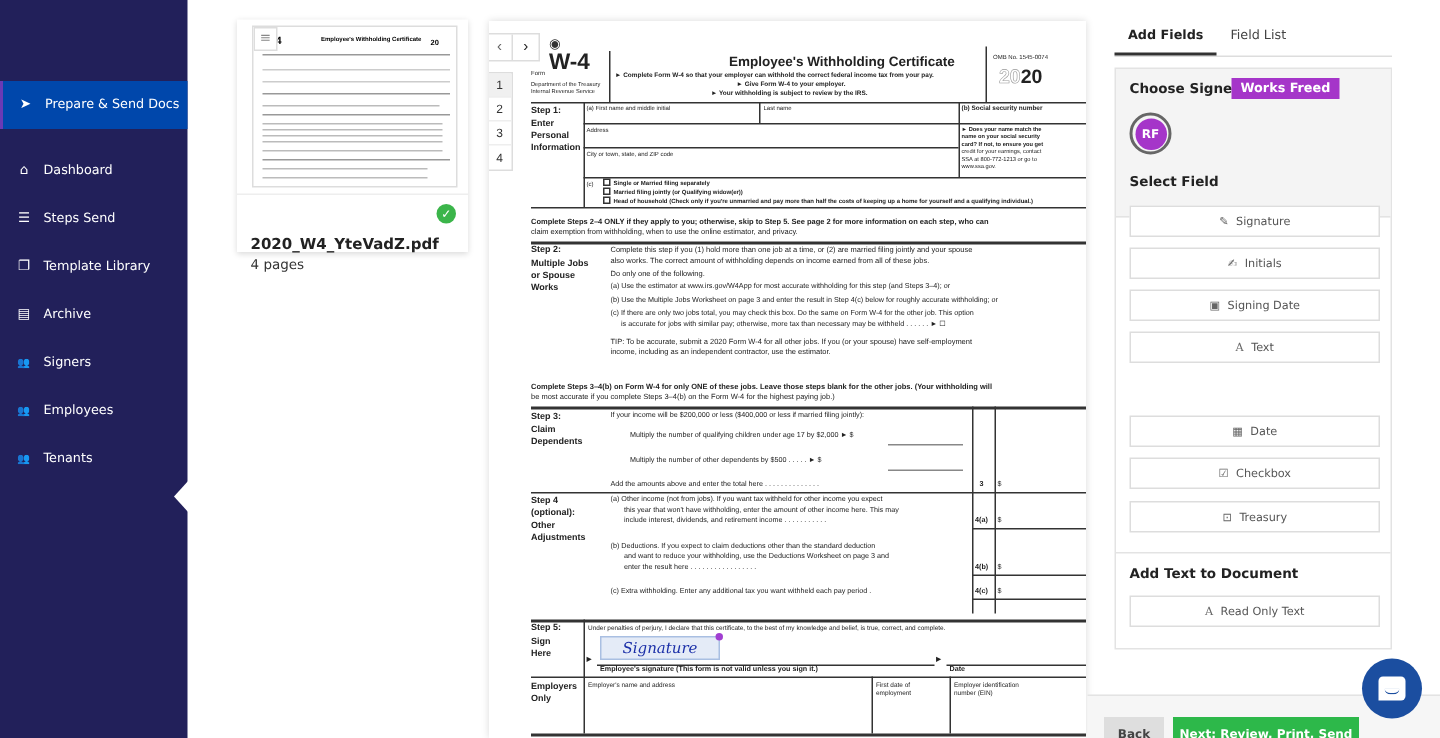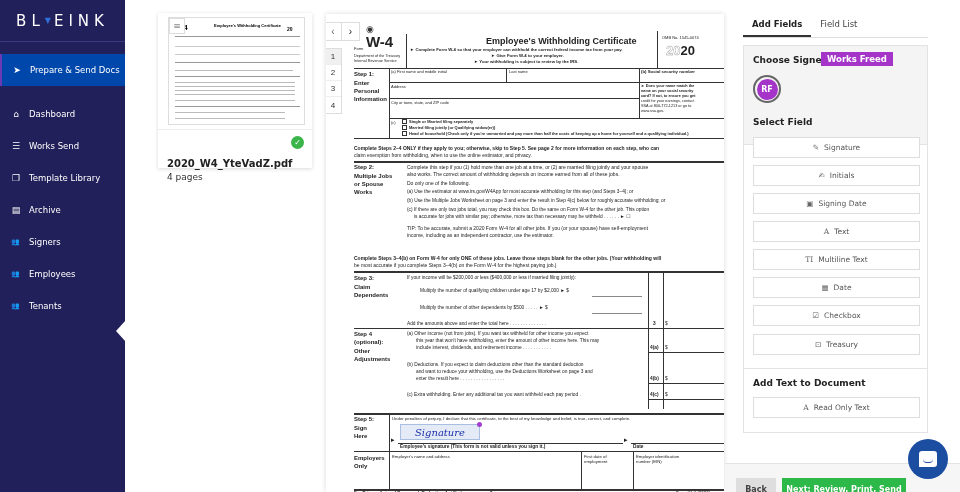--- a/index.html
+++ b/index.html
@@ -68,37 +68,32 @@
   .chat-btn { position: absolute; left: 908px; top: 439px; width: 40px; height: 40px; border-radius: 50%; background: #1b4ea0; display:flex; align-items:center; justify-content:center; }
   .chat-icon { width: 18px; height: 16px; background: #fff; border-radius: 3px 3px 3px 0; position: relative; }
   .chat-icon::after { content:""; position:absolute; left:4px; top:8px; width:10px; height:3px; border-bottom:1.5px solid #1b4ea0; border-radius: 0 0 6px 6px; }
 </style>
 </head>
 <body>
 
 <div class="app">
 
   <aside class="sidebar">
-    <div class="logo">
-      <span>BL</span>
-        <span class="drop" style="font-size:8px;letter-spacing:3px;">▼</span>
-        <span>EINK</span>
-    </div>
     <div class="nav-active">
       <span class="nav-icon">➤</span>
       <span>Prepare &amp; Send Docs</span>
     </div>
     <div class="nav-list">
       <div class="nav-item">
         <span class="nav-icon">⌂</span>
         <span>Dashboard</span>
       </div>
       <div class="nav-item">
         <span class="nav-icon">☰</span>
-        <span>Works Send</span>
+        <span>Steps Send</span>
       </div>
       <div class="nav-item">
         <span class="nav-icon">❐</span>
         <span>Template Library</span>
       </div>
       <div class="nav-item">
         <span class="nav-icon">▤</span>
         <span>Archive</span>
       </div>
       <div class="nav-item">
@@ -316,24 +311,20 @@
       <span>Initials</span>
     </div>
     <div class="field-btn" style="top:147px;">
       <span class="ic">▣</span>
       <span>Signing Date</span>
     </div>
     <div class="field-btn" style="top:175px;">
       <span class="ic" style="font-family:'DejaVu Serif',serif">A</span>
       <span>Text</span>
     </div>
-    <div class="field-btn" style="top:203px;">
-      <span class="ic" style="font-family:'DejaVu Serif',serif">TI</span>
-      <span>Multiline Text</span>
-    </div>
     <div class="field-btn" style="top:231px;">
       <span class="ic">▦</span>
       <span>Date</span>
     </div>
     <div class="field-btn" style="top:259px;">
       <span class="ic">☑</span>
       <span>Checkbox</span>
     </div>
     <div class="field-btn" style="top:288px;">
       <span class="ic">⊡</span>

